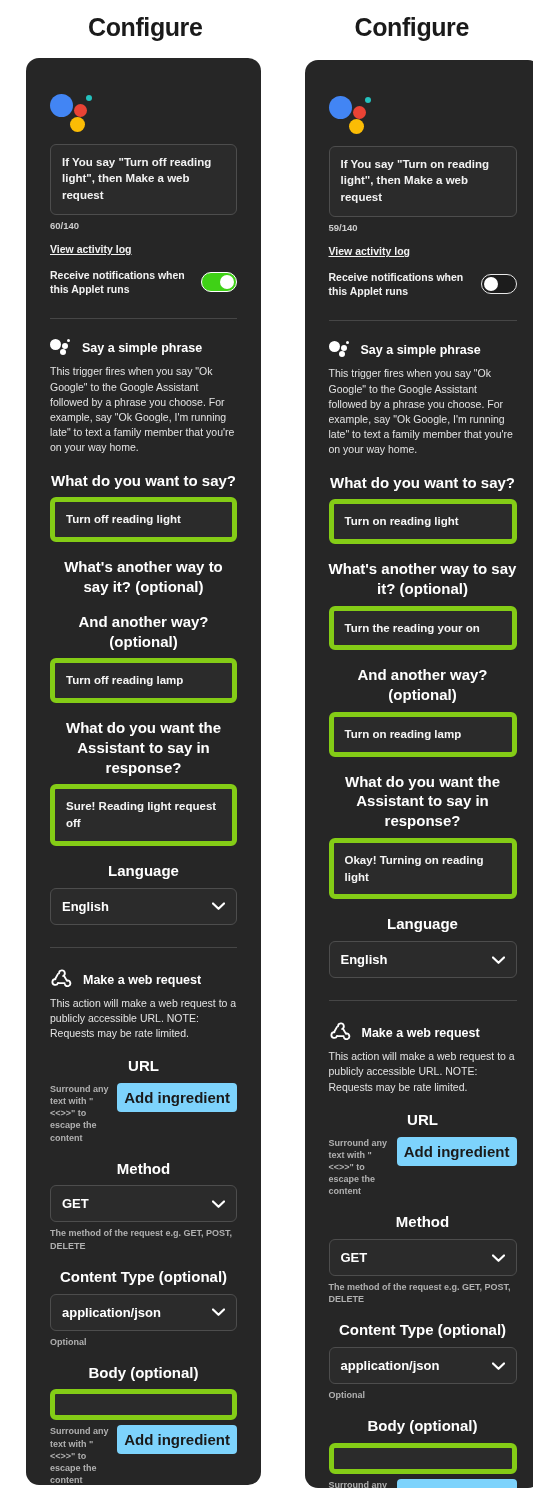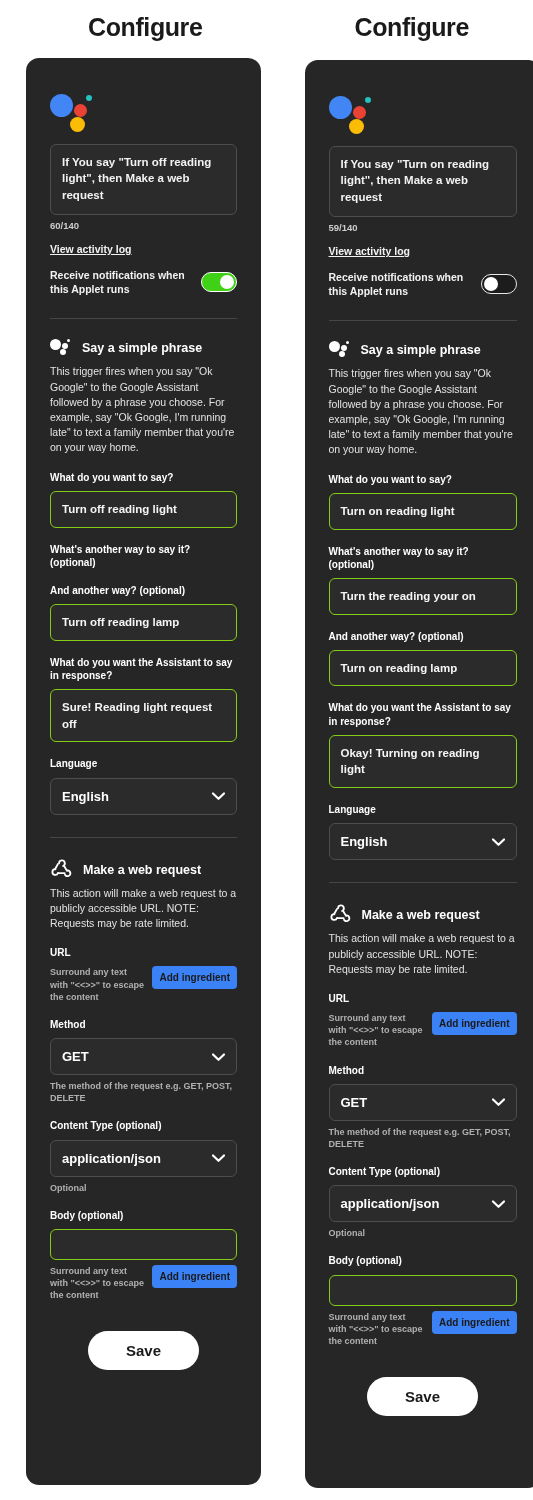--- a/index.html
+++ b/index.html
@@ -129,27 +129,28 @@
   .icon-assistant .i2 { width: 6px;  height: 6px;  left: 12px; top: 6px; }
   .icon-assistant .i3 { width: 6px;  height: 6px;  left: 10px; top: 12px; }
   .icon-assistant .i4 { width: 3px;  height: 3px;  left: 17px; top: 2px; }
 
   .icon-webhook { width: 23px; height: 21px; flex: 0 0 auto; }
 
   
   .field { margin-top: 15px; }
   .field-label {
     color: #ffffff;
-    font-size: 10px;
+    font-size: 15px;
     font-weight: bold;
     line-height: 1.32;
     margin-bottom: 7px;
+    text-align: center;
   }
   .input-box {
-    border: 1px solid #84cc16;
+    border: 5px solid #84cc16;
     border-radius: 6px;
     background: #2b2b2b;
     color: #f5f5f5;
     font-size: 11.5px;
     font-weight: bold;
     padding: 9px 11px;
     line-height: 1.45;
     min-height: 32px;
   }
   .input-box.tall { min-height: 46px; }
@@ -181,23 +182,23 @@
   }
   .hint-row {
     display: flex;
     align-items: flex-start;
     justify-content: space-between;
     gap: 8px;
     margin-top: 5px;
   }
   .hint-row .hint { margin-top: 0; max-width: 110px; }
   .btn-ingredient {
-    background: #3b82f6;
+    background: #7dd3fc;
     color: #1a1a1a;
-    font-size: 10px;
+    font-size: 15px;
     font-weight: bold;
     border-radius: 4px;
     padding: 6px 7px;
     flex: 0 0 auto;
     cursor: pointer;
     white-space: nowrap;
   }
 
   .save-wrap { display: flex; justify-content: center; margin-top: 30px; }
   .btn-save {

